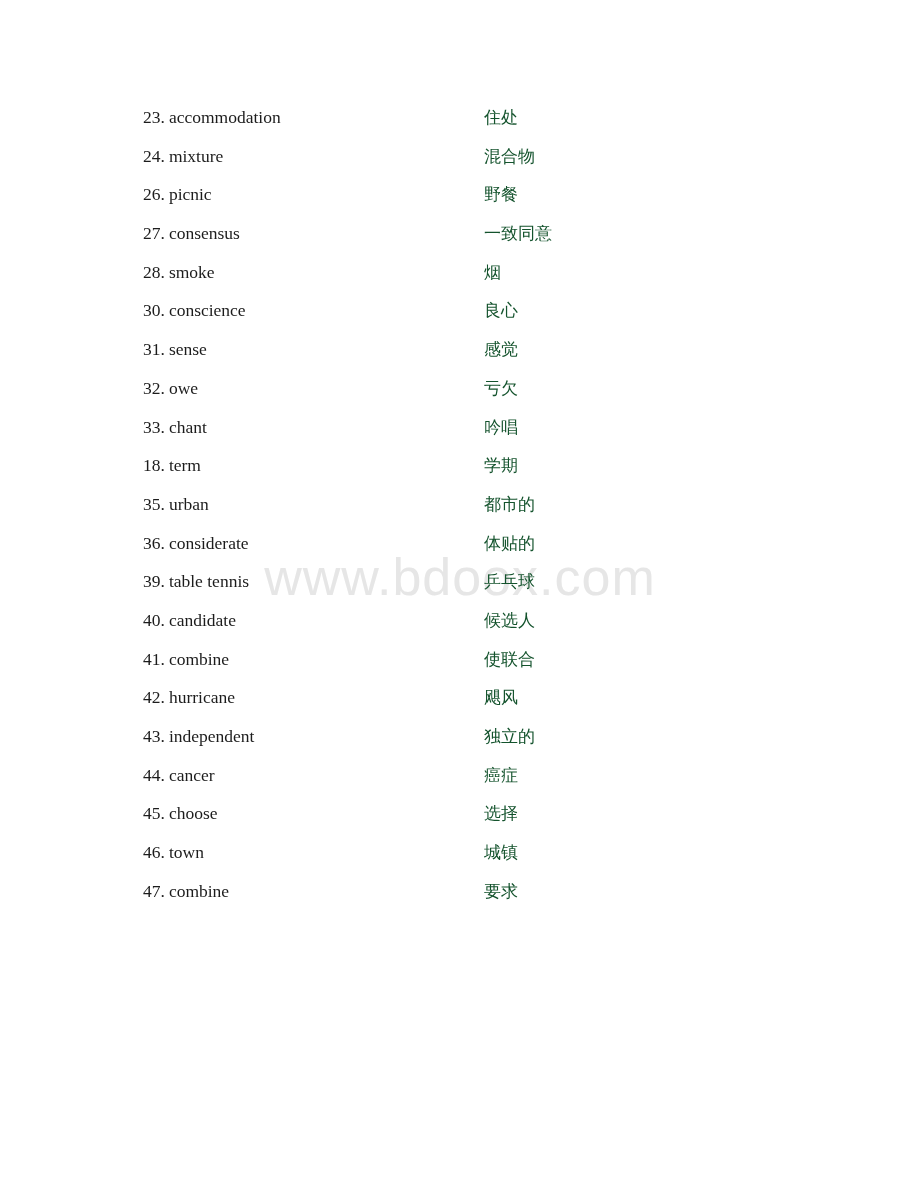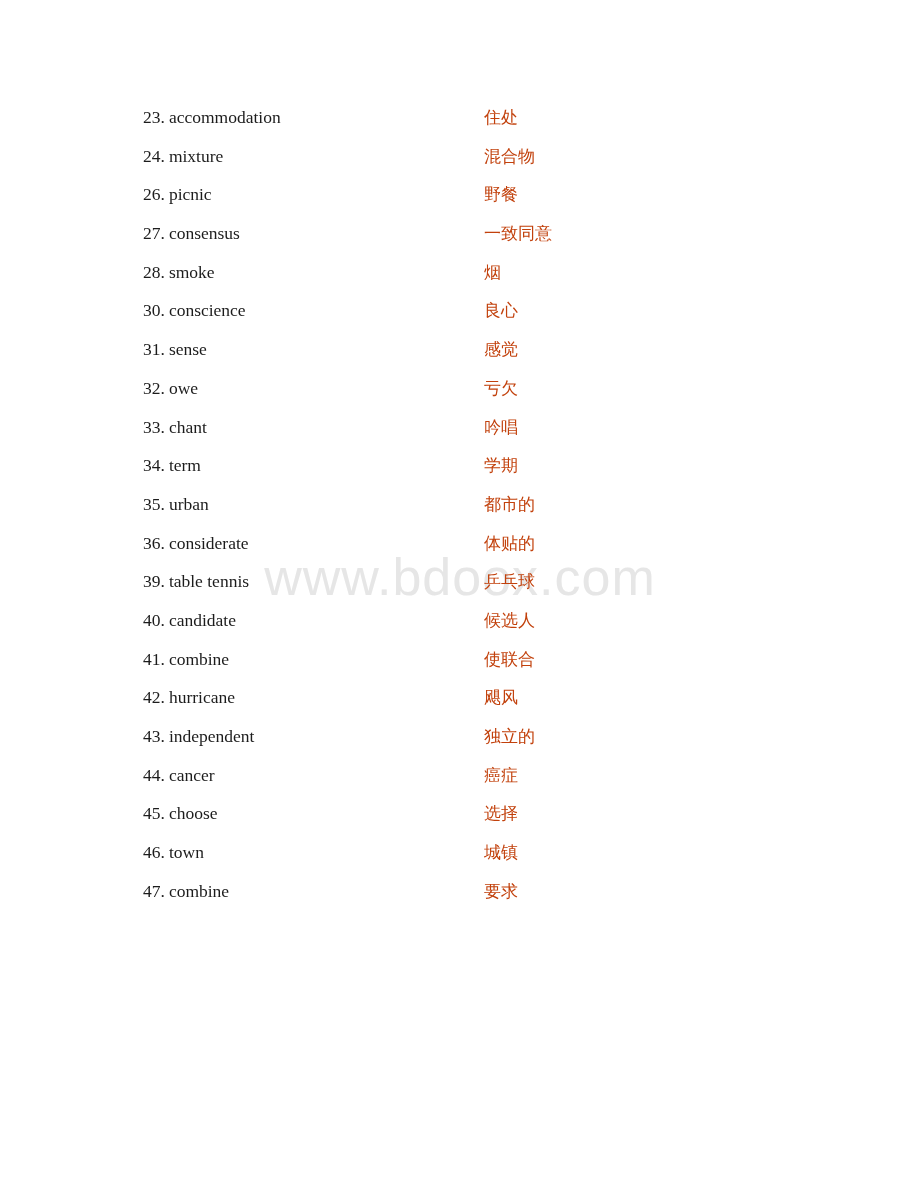--- a/index.html
+++ b/index.html
@@ -59,21 +59,21 @@
     display: inline;
     margin-left: 4px;
   }
   .gloss-cell {
     position: absolute;
     left: 484px;
     top: 0;
     font-family: "DejaVu Sans", "Liberation Sans", sans-serif;
     font-size: 17px;
     line-height: 24px;
-    color: #c2410c;
+    color: #14532d;
     white-space: nowrap;
   }
 </style>
 </head>
 <body>
 
 <div class="page">
 
   <div class="watermark">www.bdoox.com</div>
 
@@ -108,21 +108,21 @@
       </div>
       <div class="vocab-row">
         <div class="term-cell"><span class="term-index">32.</span><span class="term-word">owe</span></div>
         <div class="gloss-cell">亏欠</div>
       </div>
       <div class="vocab-row">
         <div class="term-cell"><span class="term-index">33.</span><span class="term-word">chant</span></div>
         <div class="gloss-cell">吟唱</div>
       </div>
       <div class="vocab-row">
-        <div class="term-cell"><span class="term-index">34.</span><span class="term-word">term</span></div>
+        <div class="term-cell"><span class="term-index">18.</span><span class="term-word">term</span></div>
         <div class="gloss-cell">学期</div>
       </div>
       <div class="vocab-row">
         <div class="term-cell"><span class="term-index">35.</span><span class="term-word">urban</span></div>
         <div class="gloss-cell">都市的</div>
       </div>
       <div class="vocab-row">
         <div class="term-cell"><span class="term-index">36.</span><span class="term-word">considerate</span></div>
         <div class="gloss-cell">体贴的</div>
       </div>

